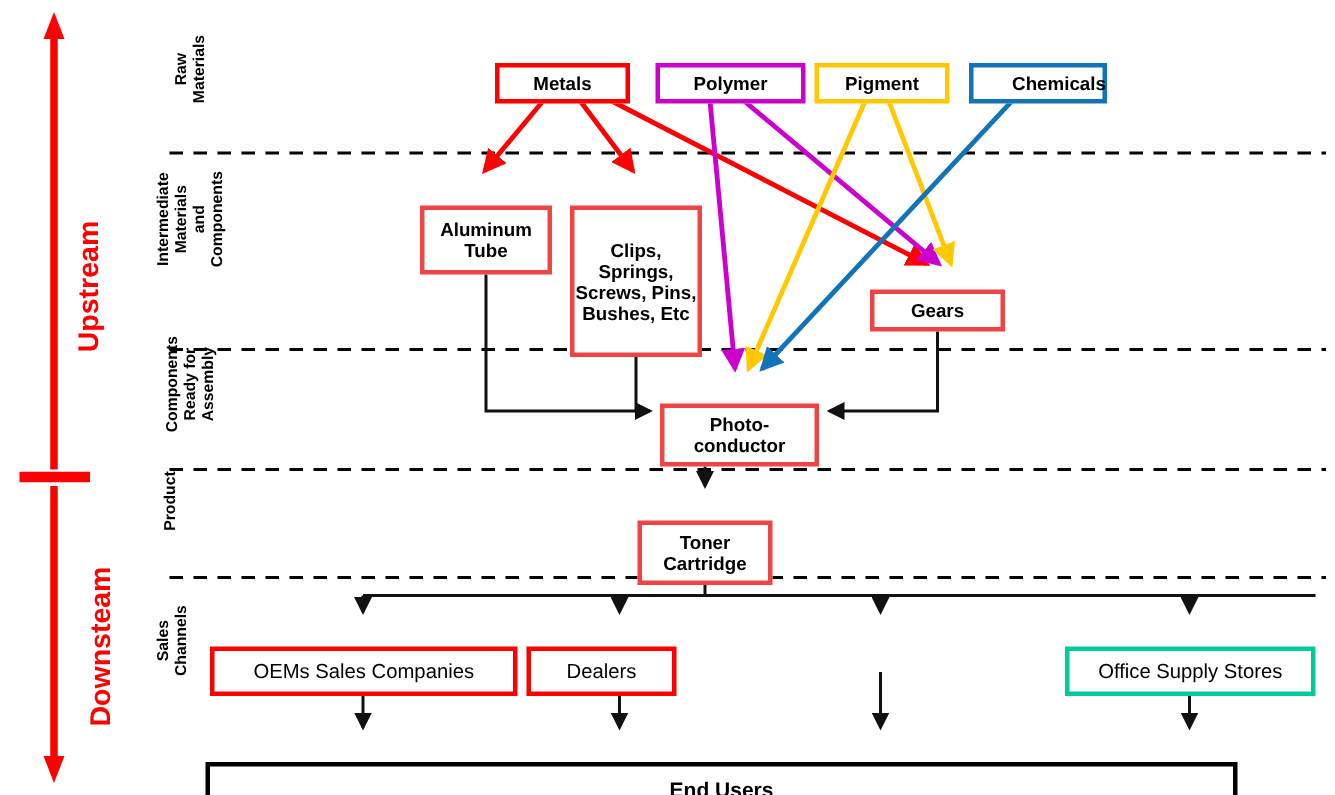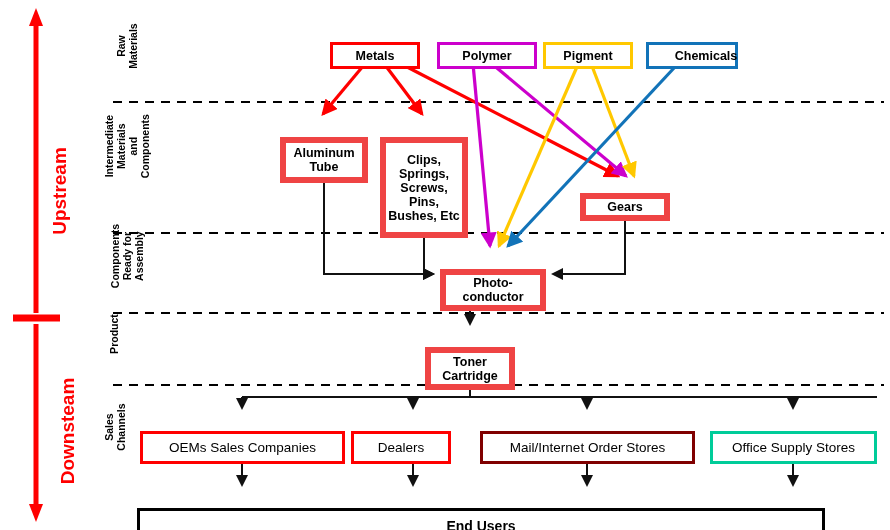--- a/index.html
+++ b/index.html
@@ -13,21 +13,21 @@
        font-weight:bold;color:#000;line-height:1.12;z-index:5;margin-top:16px;}
 
   
   .raw{border:3px solid;font-size:12.5px;height:27px;}
   .b-metals   {left:330px;top:26px;width:90px;border-color:#FF0000;}
   .b-polymer  {left:437px;top:26px;width:100px;border-color:#CC00CC;}
   .b-pigment  {left:543px;top:26px;width:90px;border-color:#FFC800;}
   .b-chemicals{left:646px;top:26px;width:92px;border-color:#1273B8;padding-left:28px;}
 
   
-  .blk{border:6px solid #ef4444;font-size:12.5px;}
+  .blk{border:3px solid #ef4444;font-size:12.5px;}
   .b-alum {left:280px;top:121px;width:88px;height:46px;}
   .b-clips{left:380px;top:121px;width:88px;height:101px;}
   .b-gears{left:580px;top:177px;width:90px;height:28px;}
 
   
   .b-photo{left:440px;top:253px;width:106px;height:42px;font-size:12.5px;}
 
   
   .b-toner{left:425px;top:331px;width:90px;height:43px;font-size:12.5px;}
 
@@ -174,18 +174,17 @@
   <div class="box blk b-gears">Gears</div>
 
   <div class="box blk b-photo">Photo-
 conductor</div>
 
   <div class="box blk b-toner">Toner
 Cartridge</div>
 
   <div class="box chan b-oem">OEMs Sales Companies</div>
   <div class="box chan b-deal">Dealers</div>
-  <div class="box chan b-mail">Mail/Internet Order Stores</div>
   <div class="box chan b-office">Office Supply Stores</div>
 
   <div class="box b-end">End Users</div>
 
 </div>
 
 </body></html>

